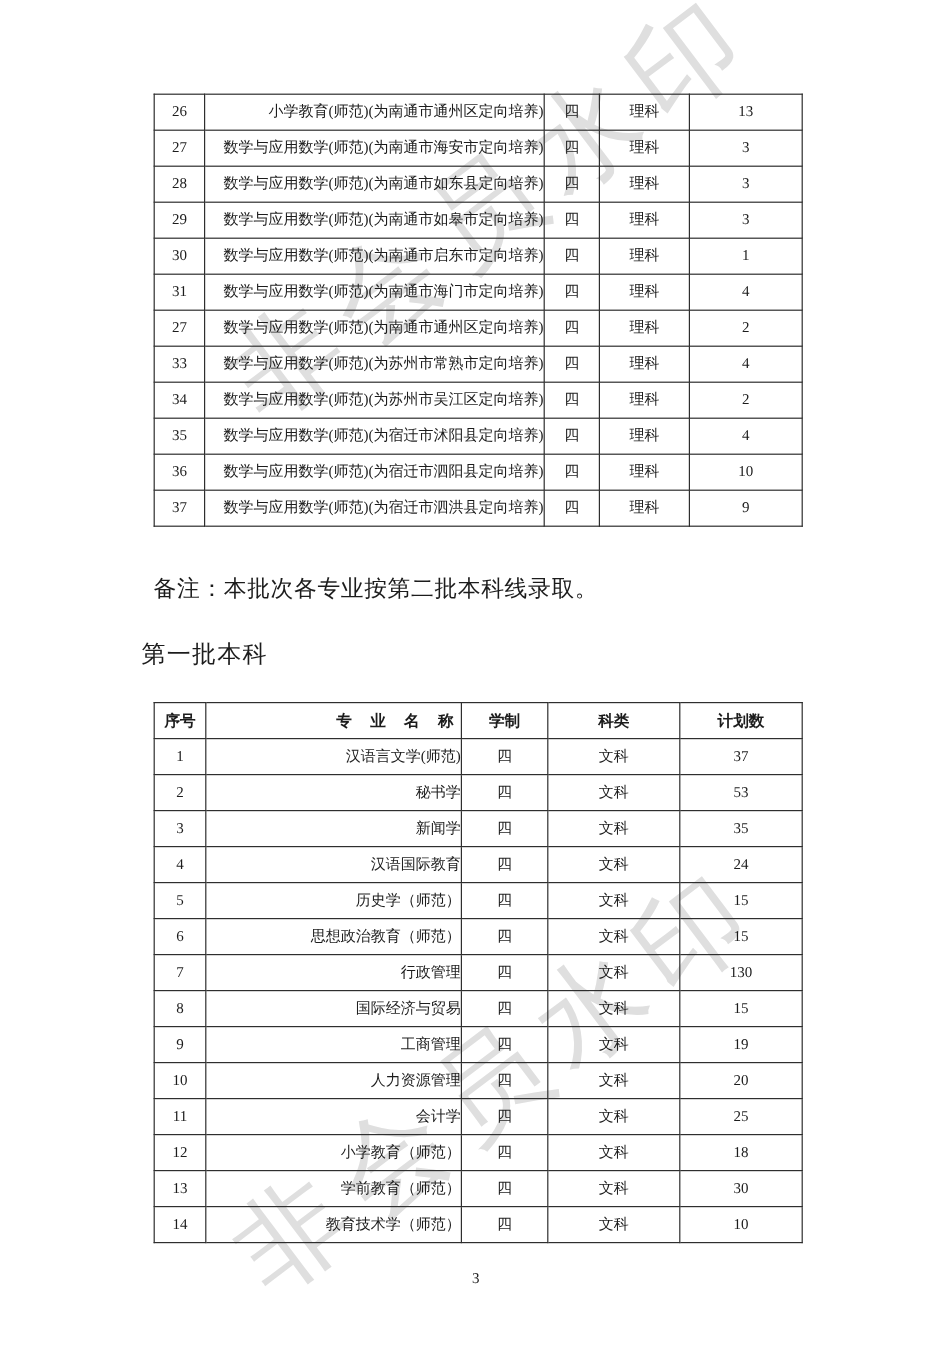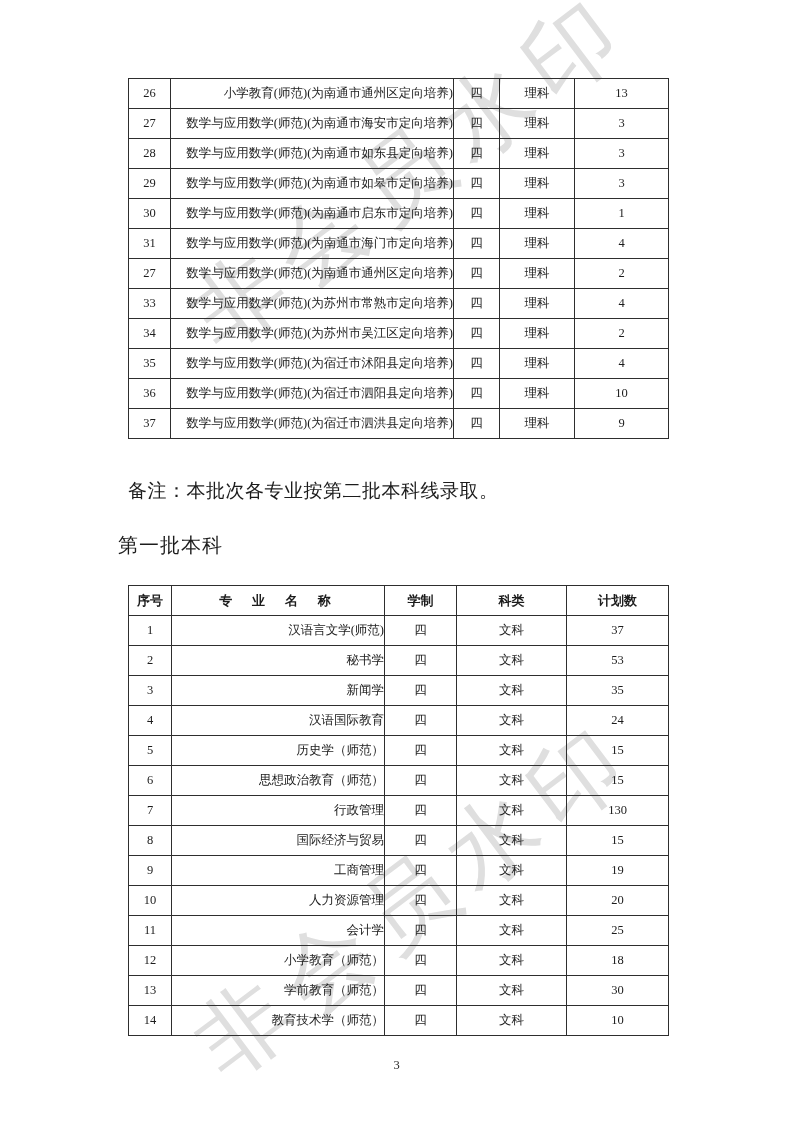--- a/index.html
+++ b/index.html
@@ -42,21 +42,21 @@
     font-size: 12.5px;
     text-align: center;
     vertical-align: middle;
     height: 30px;
     overflow: hidden;
     white-space: nowrap;
     font-weight: normal;
   }
   th { font-weight: bold; font-size: 13px; text-align: center; }
   td.major, th.major { text-align: right; padding-left: 9px; }
-  th.major { text-align: center; padding-left: 0; letter-spacing: 6px; font-family: Liberation Mono, monospace; }
+  th.major { padding-left: 0; letter-spacing: 6px; }
   #table1 { top: 78px; }
   #table2 { top: 585px; }
   .note {
     position: absolute;
     left: 128px;
     top: 478px;
     font-size: 19px;
     letter-spacing: 0.5px;
   }
   .section-title {

